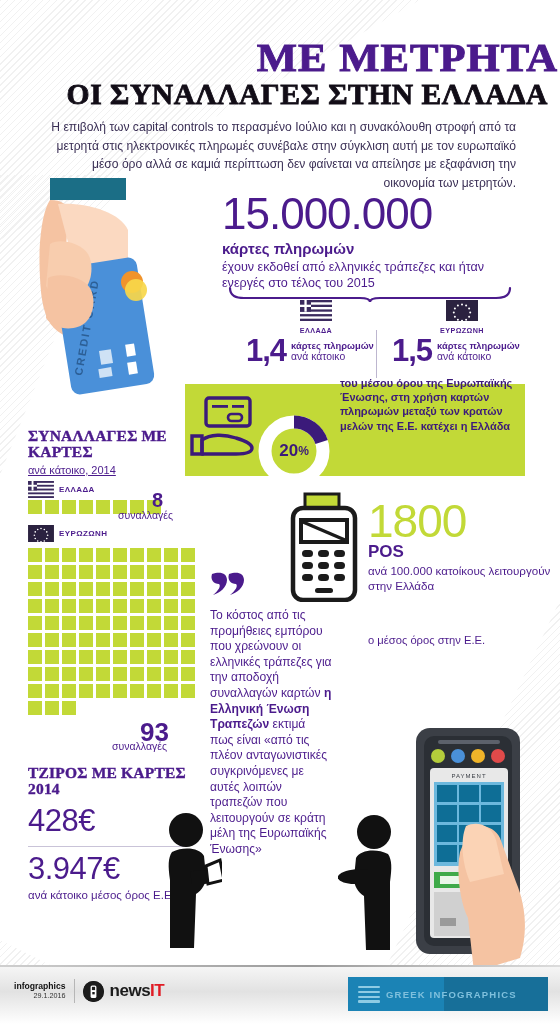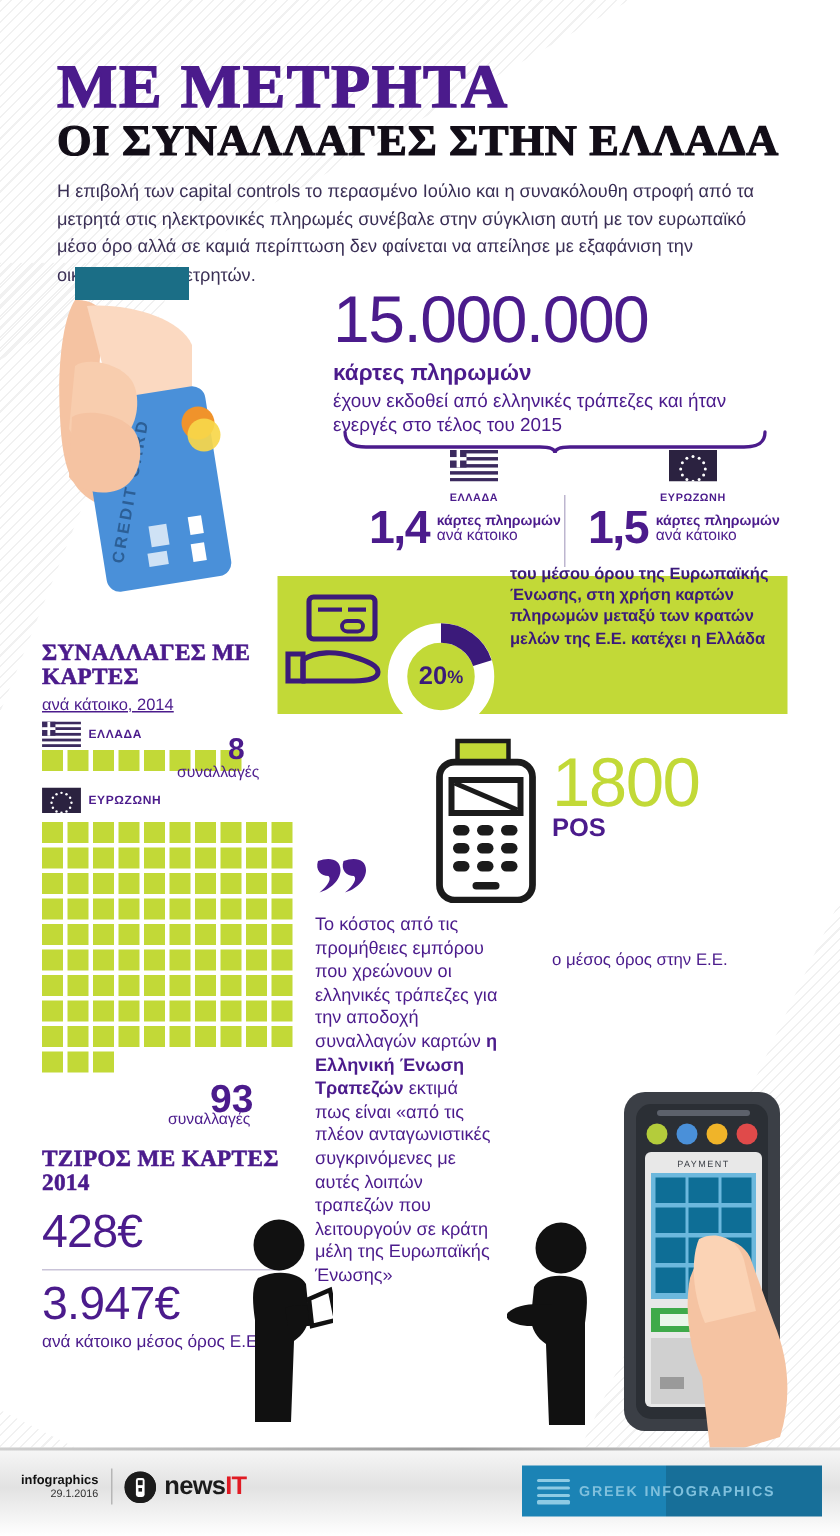--- a/index.html
+++ b/index.html
@@ -23,21 +23,21 @@
   #hatch-tl { left:0; top:0; width:560px; height:240px;
      -webkit-clip-path: polygon(0 0, 420px 0, 0 240px); clip-path: polygon(0 0, 420px 0, 0 240px); }
   #hatch-left { left:0; top:175px; width:200px; height:300px;
      -webkit-clip-path: polygon(0 0, 120px 0, 0 300px); clip-path: polygon(0 0, 120px 0, 0 300px); }
   #hatch-right { left:380px; top:600px; width:180px; height:380px;
      -webkit-clip-path: polygon(180px 0, 180px 380px, 0 380px); clip-path: polygon(180px 0, 180px 380px, 0 380px); }
   #hatch-bl { left:0; top:900px; width:200px; height:120px;
      -webkit-clip-path: polygon(0 120px, 0 40px, 160px 120px); clip-path: polygon(0 120px, 0 40px, 160px 120px); }
 
   
-  #header { position:absolute; left:38px; top:38px; width:500px; }
+  #header { position:absolute; left:38px; top:38px; width:500px;text-align:right; }
   .title1 {
     font-family:"Liberation Serif", serif;
     font-weight:bold; font-size:41px; letter-spacing:1px;
     color:#4b1b8c; line-height:0.95;
     -webkit-text-stroke:1px #4b1b8c;
     transform: scaleX(1.04); transform-origin:left center;
   }
   .title2 {
     font-family:"Liberation Serif", serif;
     font-weight:bold; font-size:29px; letter-spacing:0.5px;
@@ -461,20 +461,21 @@
       <rect x="14" y="82" width="11" height="7" rx="3.5"></rect>
         <rect x="30" y="82" width="11" height="7" rx="3.5"></rect>
         <rect x="46" y="82" width="11" height="7" rx="3.5"></rect>
       <rect x="27" y="96" width="18" height="5" rx="2.5"></rect>
     </g>
   </svg>
 
   <div id="pos-stat">
     <div class="greennum">1800</div>
     <div class="pos-label">POS</div>
+    <div class="pos-desc">ανά 100.000 κατοίκους λειτουργούν στην Ελλάδα</div>
   </div>
 
   <div id="ee-stat">
     <div class="ee-desc">ο μέσος όρος στην Ε.Ε.</div>
   </div>
 
   <svg id="fig-left" viewBox="0 0 62 140">
     <circle cx="26" cy="20" r="17" fill="#111"></circle>
     <path d="M12 42 C24 36 40 38 44 46 L46 66 C46 74 42 80 36 84 L34 138 L10 138 L10 70 C8 56 8 48 12 42 Z" fill="#111"></path>
     <path d="M30 62 C40 58 52 60 56 66 C58 70 52 74 44 74 L32 74 Z" fill="#111"></path>

